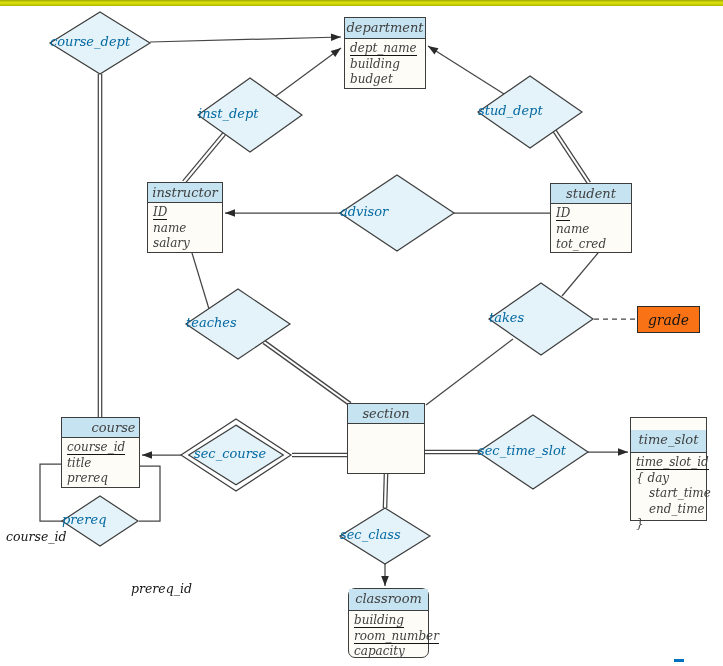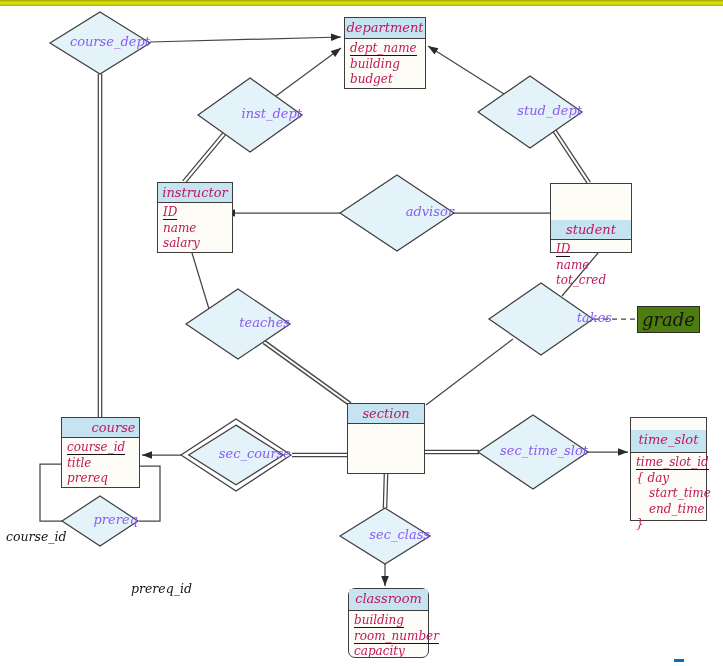--- a/index.html
+++ b/index.html
@@ -2,34 +2,34 @@
 <html style="--hdr-bg: #c5e3f0; --body-bg: #fdfcf6; --border: #3d3d3d;"><head>
 <meta charset="utf-8">
 <style>
   html,body{margin:0;padding:0;background:#ffffff;}
   #canvas{position:relative;width:723px;height:666px;background:#ffffff;overflow:hidden;
           font-family:"DejaVu Serif","Liberation Serif",serif;}
   #topbar{position:absolute;left:0;top:0;width:723px;height:6px;
           background:linear-gradient(to bottom,#9ea800,#dfe30a 45%,#b0b800);}
   #wires{position:absolute;left:0;top:0;}
   .entity{position:absolute;box-sizing:border-box;border:1.2px solid var(--border,#3d3d3d);
-          background:var(--body-bg,#fdfcf6);font-style:italic;color:#be185d;z-index:3;}
+          background:var(--body-bg,#fdfcf6);font-style:italic;color:#404040;z-index:3;}
   .entity .hdr{box-sizing:border-box;border-bottom:1.2px solid var(--border,#3d3d3d);
           background:var(--hdr-bg,#c5e3f0);text-align:center;font-size:13px;padding-top:2px;
           white-space:nowrap;overflow:hidden;}
   .entity .bd{padding:2px 0 0 5px;font-size:12px;line-height:15.5px;white-space:nowrap;}
   .attr span{display:inline-block;line-height:14px;}
   .u-solid span{border-bottom:1.1px solid #141414;}
   .u-dashed span{border-bottom:1.1px dashed #4a4a4a;}
-  .rel-label{position:absolute;text-align:right;font-style:italic;font-size:13px;color:#8b5cf6;
+  .rel-label{position:absolute;text-align:left;font-style:italic;font-size:13px;color:#0369a1;
           white-space:nowrap;z-index:4;pointer-events:none;}
   .role-label{position:absolute;font-style:italic;font-size:12.5px;color:#141414;z-index:4;}
-  .attr-box{position:absolute;box-sizing:border-box;border:1.1px solid #2b2b2b;background:#4d7c0f;
+  .attr-box{position:absolute;box-sizing:border-box;border:1.1px solid #2b2b2b;background:#f97316;
           display:flex;align-items:center;justify-content:center;font-style:italic;
-          font-size:18px;color:#141414;z-index:3;}
+          font-size:14px;color:#141414;z-index:3;}
   #footmark{position:absolute;z-index:5;}
 </style>
 </head>
 <body>
 
 <div id="canvas">
   <div id="topbar"></div>
   <svg id="wires" width="723" height="666" xmlns="http://www.w3.org/2000/svg">
       <line x1="150" y1="42" x2="341" y2="37" stroke="#454545" stroke-width="1.25"></line>
       <polygon points="341,37 331.10286705337376,41.060389074559836 330.9039823088091,33.4629918321893" fill="#2a2a2a"></polygon>
@@ -77,43 +77,43 @@
       <polygon points="533,415 588,452 533,489 478,452" fill="#e4f2f9" stroke="#3d3d3d" stroke-width="1.2"></polygon>
       <polygon points="385,508 430,536 385,564 340,536" fill="#e4f2f9" stroke="#3d3d3d" stroke-width="1.2"></polygon>
       <polygon points="100,496 138,521 100,546 62,521" fill="#e4f2f9" stroke="#3d3d3d" stroke-width="1.2"></polygon>
     </svg>
   <div id="nodes">
       <div class="rel-label" style="left: 50px; top: 34px; width: 100px;">course_dept</div>
       <div class="rel-label" style="left: 198px; top: 106px; width: 104px;">inst_dept</div>
       <div class="rel-label" style="left: 478px; top: 103px; width: 104px;">stud_dept</div>
       <div class="rel-label" style="left: 340px; top: 204px; width: 114px;">advisor</div>
       <div class="rel-label" style="left: 186px; top: 315px; width: 104px;">teaches</div>
-      <div class="rel-label" style="left: 508px; top: 310px; width: 104px;">takes</div>
-      <div class="rel-label" style="left: 181px; top: 446px; width: 110px;">sec_course</div>
+      <div class="rel-label" style="left: 489px; top: 310px; width: 104px;">takes</div>
+      <div class="rel-label" style="left: 194px; top: 446px; width: 110px;">sec_course</div>
       <div class="rel-label" style="left: 478px; top: 443px; width: 110px;">sec_time_slot</div>
       <div class="rel-label" style="left: 340px; top: 527px; width: 90px;">sec_class</div>
       <div class="rel-label" style="left: 62px; top: 512px; width: 76px;">prereq</div>
       <div class="entity" style="left: 344px; top: 17px; width: 82px; height: 72px;">
         <div class="hdr" style="height: 21px;">department</div>
         <div class="bd">
           <div class="attr u-solid"><span>dept_name</span></div>
           <div class="attr"><span>building</span></div>
           <div class="attr"><span>budget</span></div>
         </div>
       </div>
-      <div class="entity" style="left: 147px; top: 182px; width: 76px; height: 71px; margin-left: 10px;">
+      <div class="entity" style="left: 147px; top: 182px; width: 76px; height: 71px;">
         <div class="hdr" style="height: 20px;">instructor</div>
         <div class="bd">
           <div class="attr u-solid"><span>ID</span></div>
           <div class="attr"><span>name</span></div>
           <div class="attr"><span>salary</span></div>
         </div>
       </div>
       <div class="entity" style="left: 550px; top: 183px; width: 82px; height: 70px;">
-        <div class="hdr" style="height: 20px; margin-top: 36px;">student</div>
+        <div class="hdr" style="height: 20px;">student</div>
         <div class="bd">
           <div class="attr u-solid"><span>ID</span></div>
           <div class="attr"><span>name</span></div>
           <div class="attr"><span>tot_cred</span></div>
         </div>
       </div>
       <div class="entity" style="left: 61px; top: 417px; width: 79px; height: 71px;">
         <div class="hdr" style="height: 20px; padding-left: 26px;">course</div>
         <div class="bd">
           <div class="attr u-solid"><span>course_id</span></div>

